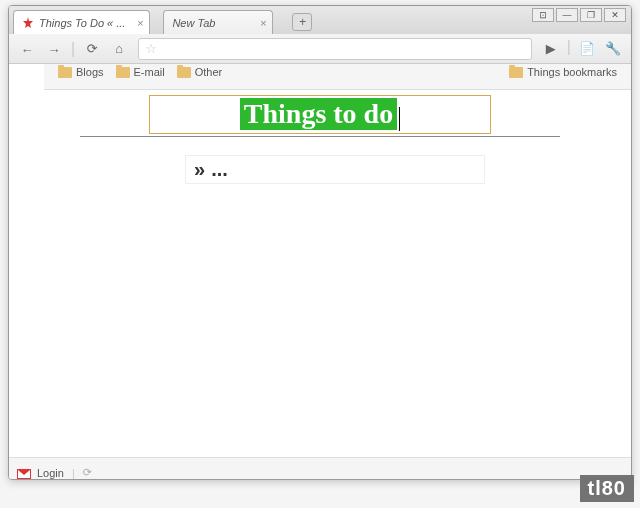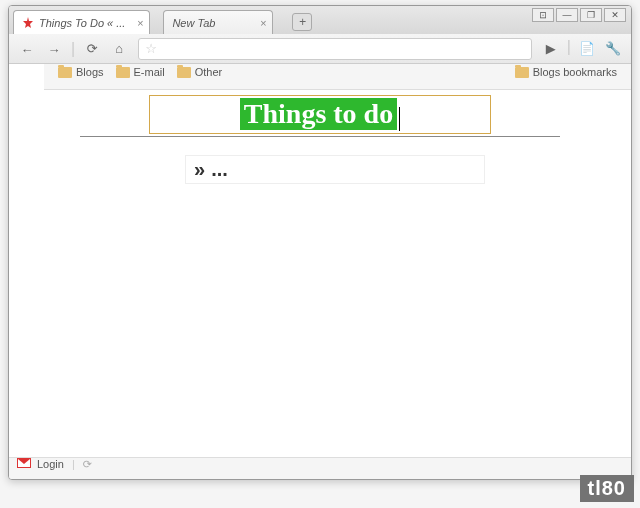--- a/index.html
+++ b/index.html
@@ -243,21 +243,21 @@
       border: 1px solid #eee;
       padding: 2px 8px;
       margin-left: 30px;
     }
     
     .status-bar {
       height: 22px;
       background: #f5f5f5;
       border-top: 1px solid #ddd;
       display: flex;
-      align-items: flex-start;
+      align-items: flex-end;
       padding: 0 8px;
       font-size: 11px;
       color: #555;
       gap: 6px;
     }
     
     .gmail-icon {
       width: 14px;
       height: 10px;
       background: #fff;
@@ -345,21 +345,21 @@
       <span class="folder-icon"></span>
       <span>E-mail</span>
     </div>
     <div class="bookmark-item">
       <span class="folder-icon"></span>
       <span>Other</span>
     </div>
     <div class="bookmarks-spacer"></div>
     <div class="bookmark-item">
       <span class="folder-icon"></span>
-      <span>Blogs bookmarks</span>
+      <span>Things bookmarks</span>
     </div>
   </div>
 
   <div class="content-area">
     <div class="title-box">
       <span class="title-highlight">Things to do</span><span class="cursor-line"></span>
     </div>
     <div class="divider"></div>
     <div class="todo-row">
       <span>»</span>

